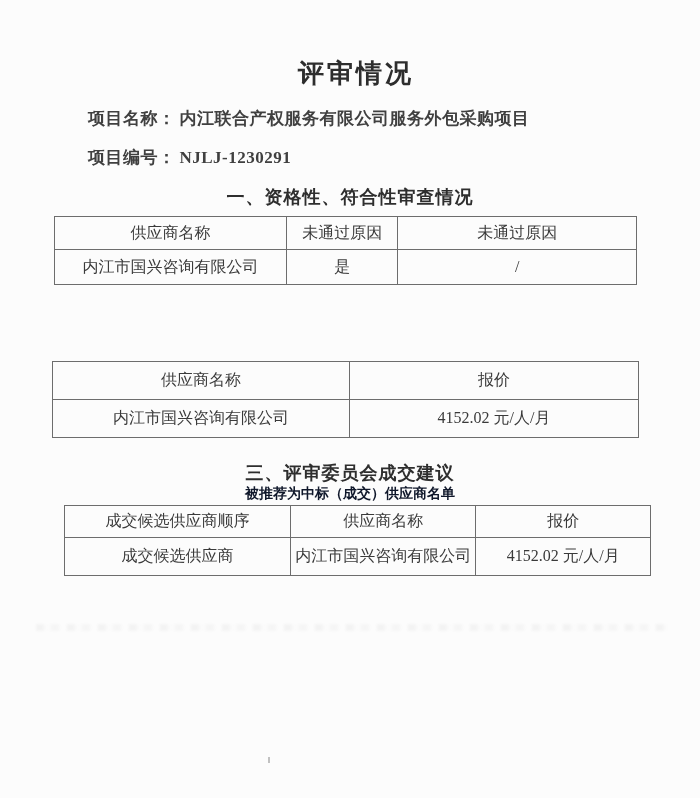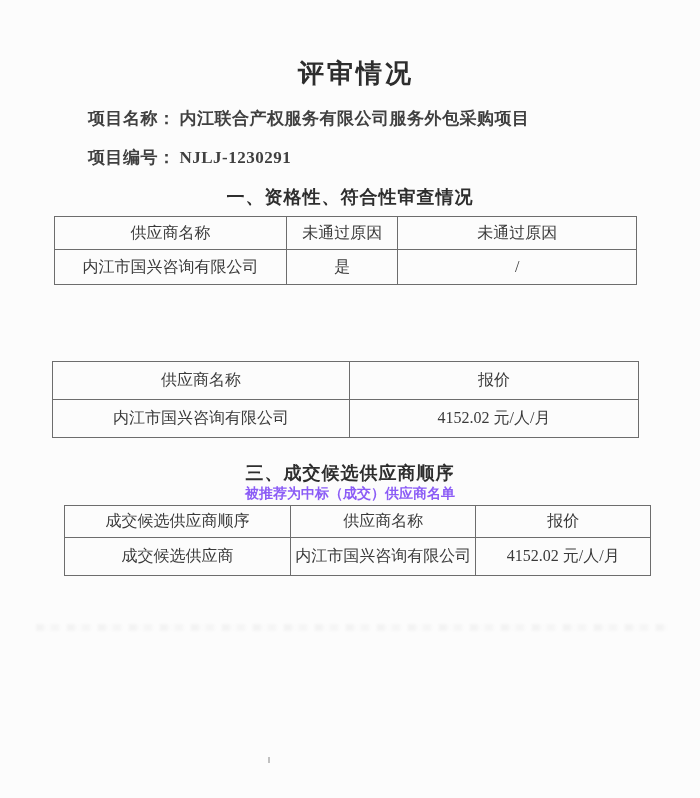--- a/index.html
+++ b/index.html
@@ -54,21 +54,21 @@
   .heading-2 { top: 333px; }
   .heading-3 { top: 461px; }
   .sub-heading {
     position: absolute;
     top: 485px;
     left: 0;
     width: 100%;
     text-align: center;
     font-size: 14px;
     font-weight: bold;
-    color: #8b5cf6;
+    color: #0f172a;
   }
   table {
     position: absolute;
     border-collapse: collapse;
     table-layout: fixed;
     background: transparent;
   }
   th, td {
     border: 1px solid #6d6d6d;
     text-align: center;
@@ -174,21 +174,21 @@
       <th>供应商名称</th>
       <th>报价</th>
     </tr>
     <tr>
       <td>内江市国兴咨询有限公司</td>
       <td>4152.02 元/人/月</td>
     </tr>
   </tbody>
     </table>
 
-  <div class="section-heading heading-3">三、成交候选供应商顺序</div>
+  <div class="section-heading heading-3">三、评审委员会成交建议</div>
 
   <div class="sub-heading">被推荐为中标（成交）供应商名单</div>
 
   <table class="table-3">
     <colgroup>
       <col style="width:38.6%">
       <col style="width:31.6%">
       <col style="width:29.8%">
     </colgroup>
     <tbody>

